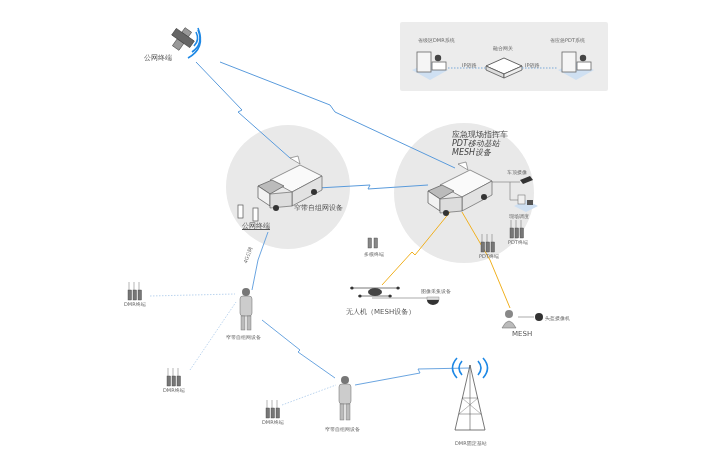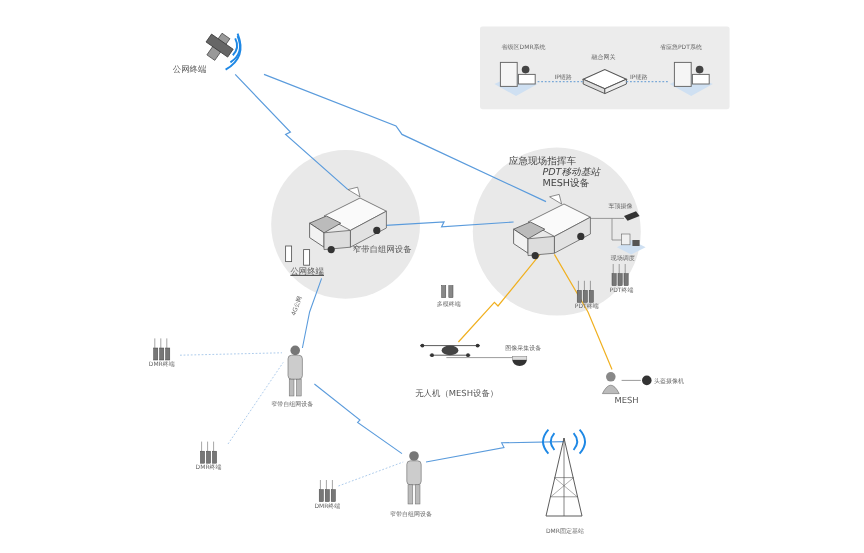--- a/index.html
+++ b/index.html
@@ -203,29 +203,29 @@
     <line x1="459" y1="414" x2="481" y2="414" stroke="#555" stroke-width="0.5"></line>
     <line x1="462" y1="398" x2="481" y2="414" stroke="#555" stroke-width="0.4"></line>
     <line x1="478" y1="398" x2="459" y2="414" stroke="#555" stroke-width="0.4"></line>
   </g>
 </svg>
 
 <div class="lbl" style="left:144px;top:54px;">公网终端</div>
 <div class="lbl" style="left:294px;top:204px;">窄带自组网设备</div>
 <div class="lbl" style="left:242px;top:222px;text-decoration:underline;">公网终端</div>
 <div class="lbl sm" style="left:242px;top:262px;transform:rotate(-70deg);transform-origin:left top;">4G公网</div>
-<div class="lbl md" style="left:424px;top:130px;">应急现场指挥车</div>
+<div class="lbl md" style="left:452px;top:130px;">应急现场指挥车</div>
 <div class="lbl md" style="left:452px;top:139px;font-style:italic;">PDT移动基站</div>
-<div class="lbl md" style="left:452px;top:148px;">MESH设备</div>
+<div class="lbl md" style="left:452px;top:148px;font-style:italic;">MESH设备</div>
 <div class="lbl sm" style="left:507px;top:169px;">车顶摄像</div>
 <div class="lbl sm" style="left:509px;top:213px;">现场调度</div>
 <div class="lbl sm" style="left:508px;top:239px;">PDT终端</div>
 <div class="lbl sm" style="left:479px;top:253px;">PDT终端</div>
 <div class="lbl sm" style="left:364px;top:251px;">多模终端</div>
-<div class="lbl" style="left:346px;top:308px;margin-top:16px;">无人机（MESH设备）</div>
+<div class="lbl" style="left:346px;top:308px;">无人机（MESH设备）</div>
 <div class="lbl sm" style="left:421px;top:288px;">图像采集设备</div>
 <div class="lbl" style="left:512px;top:330px;">MESH</div>
 <div class="lbl sm" style="left:545px;top:315px;">头盔摄像机</div>
 <div class="lbl sm" style="left:124px;top:301px;">DMR终端</div>
 <div class="lbl sm" style="left:163px;top:387px;">DMR终端</div>
 <div class="lbl sm" style="left:262px;top:419px;">DMR终端</div>
 <div class="lbl sm" style="left:226px;top:334px;">窄带自组网设备</div>
 <div class="lbl sm" style="left:325px;top:426px;">窄带自组网设备</div>
 <div class="lbl sm" style="left:455px;top:440px;">DMR固定基站</div>
 

